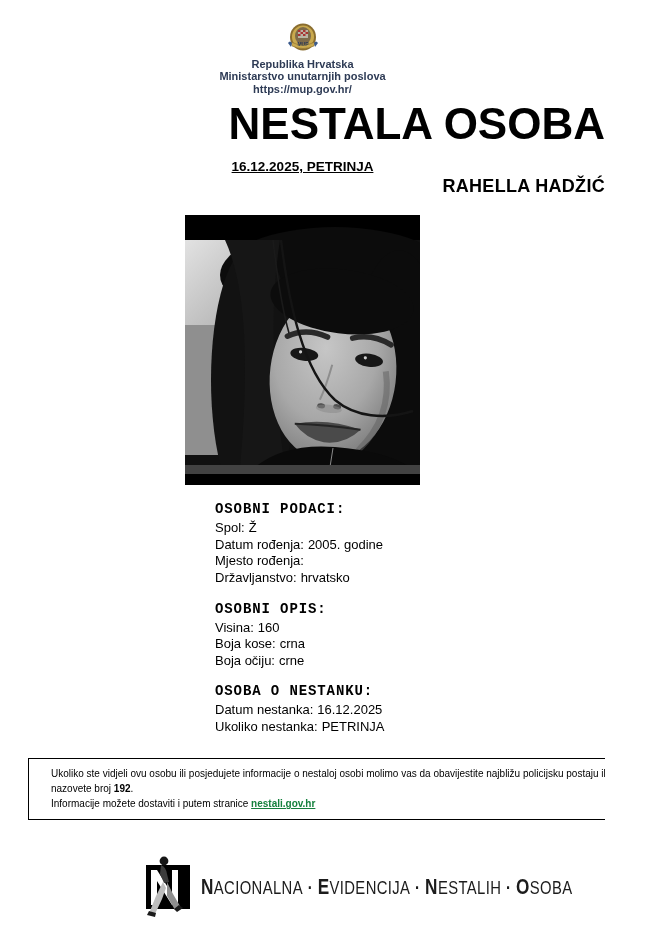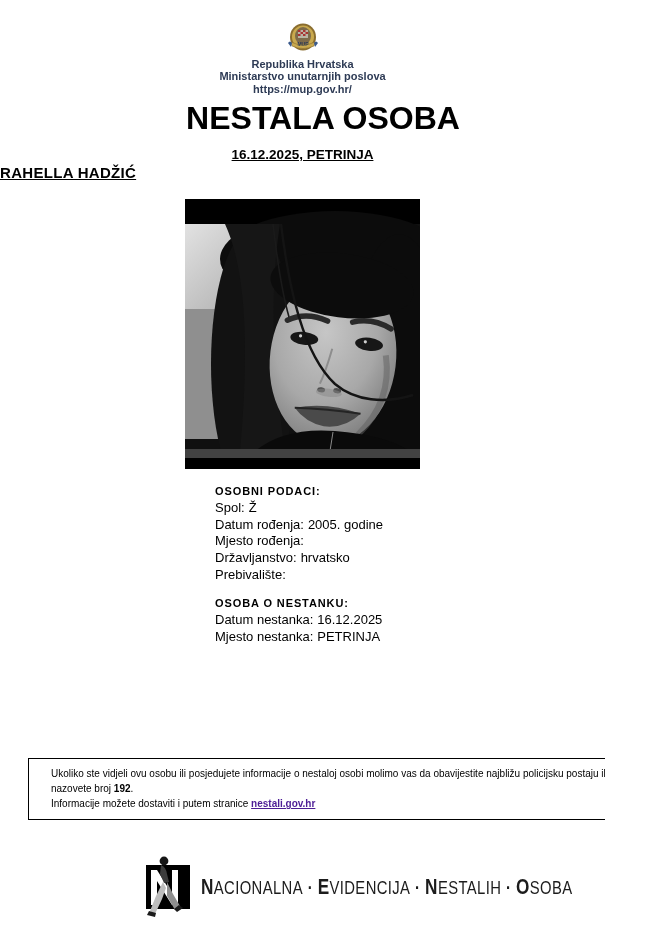--- a/index.html
+++ b/index.html
@@ -28,42 +28,41 @@
     margin-top: 1px;
     font-size: 11px;
     font-weight: bold;
     color: #2e3b55;
     line-height: 12.4px;
   }
 
   
   .main-title {
     margin-top: 7px;
-    text-align: center;
-    font-size: 32px;
+    text-align: right;
+    font-size: 44px;
     font-weight: bold;
     letter-spacing: 0px;
     color: #000;
     line-height: 1.0;
     margin-left: 41px;
   }
   .date-place {
     margin-top: 13px;
     text-align: center;
     font-size: 13.5px;
     font-weight: bold;
     text-decoration: underline;
   }
   .person-name {
     margin-top: 2px;
-    text-align: left;
-    font-size: 15px;
+    text-align: right;
+    font-size: 18px;
     font-weight: bold;
     letter-spacing: 0.3px;
-    text-decoration: underline;
   }
 
   
   .photo-frame {
     width: 235px;
     height: 270px;
     margin: 18px auto 0 auto;
     background: #000;
     line-height: 0;
   }
@@ -71,45 +70,46 @@
 
   
   .info-col {
     width: 235px;
     margin: 16px auto 0 auto;
     padding-left: 30px;
     white-space: nowrap;
   }
   .section { margin-bottom: 14px; }
   .section-heading {
-    font-size: 11px;
+    font-size: 14px;
     font-weight: bold;
     letter-spacing: 0.9px;
     margin-bottom: 3px;
+    font-family: Liberation Mono, monospace;
   }
   .row { font-size: 13px; line-height: 16.6px; }
   .row .lbl { font-weight: normal; margin-right: 4px; }
   .row .val { font-weight: normal; }
 
   
   .notice-box {
     position: absolute;
     left: 28px;
     top: 758px;
     width: 603px;
     border: 1px solid #000;
     padding: 7px 22px 8px 22px;
     text-align: left;
     font-size: 10px;
     line-height: 1.5;
   }
   .notice-box .b { font-weight: bold; }
   .notice-box .link {
     font-weight: bold;
-    color: #4c1d95;
+    color: #15803d;
     text-decoration: underline;
     cursor: pointer;
   }
 
   
   .footer-logo {
     position: absolute;
     left: 143px;
     top: 856px;
     display: flex;
@@ -234,28 +234,33 @@
   </div>
 
   <div class="info-col">
 
     <div class="section">
       <div class="section-heading">OSOBNI PODACI:</div>
       <div class="row"><span class="lbl">Spol:</span><span class="val">Ž</span></div>
       <div class="row"><span class="lbl">Datum rođenja:</span><span class="val">2005. godine</span></div>
       <div class="row"><span class="lbl">Mjesto rođenja:</span><span class="val"></span></div>
       <div class="row"><span class="lbl">Državljanstvo:</span><span class="val">hrvatsko</span></div>
-      <div class="row"><span class="lbl">Prebivalište:</span><span class="val"></span></div>
-    </div>
-
+    </div>
+
+    <div class="section">
+      <div class="section-heading">OSOBNI OPIS:</div>
+      <div class="row"><span class="lbl">Visina:</span><span class="val">160</span></div>
+      <div class="row"><span class="lbl">Boja kose:</span><span class="val">crna</span></div>
+      <div class="row"><span class="lbl">Boja očiju:</span><span class="val">crne</span></div>
+    </div>
 
     <div class="section">
       <div class="section-heading">OSOBA O NESTANKU:</div>
       <div class="row"><span class="lbl">Datum nestanka:</span><span class="val">16.12.2025</span></div>
-      <div class="row"><span class="lbl">Mjesto nestanka:</span><span class="val">PETRINJA</span></div>
+      <div class="row"><span class="lbl">Ukoliko nestanka:</span><span class="val">PETRINJA</span></div>
     </div>
 
   </div>
 
   <div class="notice-box">
     <span>Ukoliko ste vidjeli ovu osobu ili posjedujete informacije o nestaloj osobi molimo vas da obavijestite najbližu policijsku postaju ili nazovete broj</span>
     <span class="b">192</span><span>.</span><br>
     <span>Informacije možete dostaviti i putem stranice</span>
     <a class="link">nestali.gov.hr</a>
   </div>

